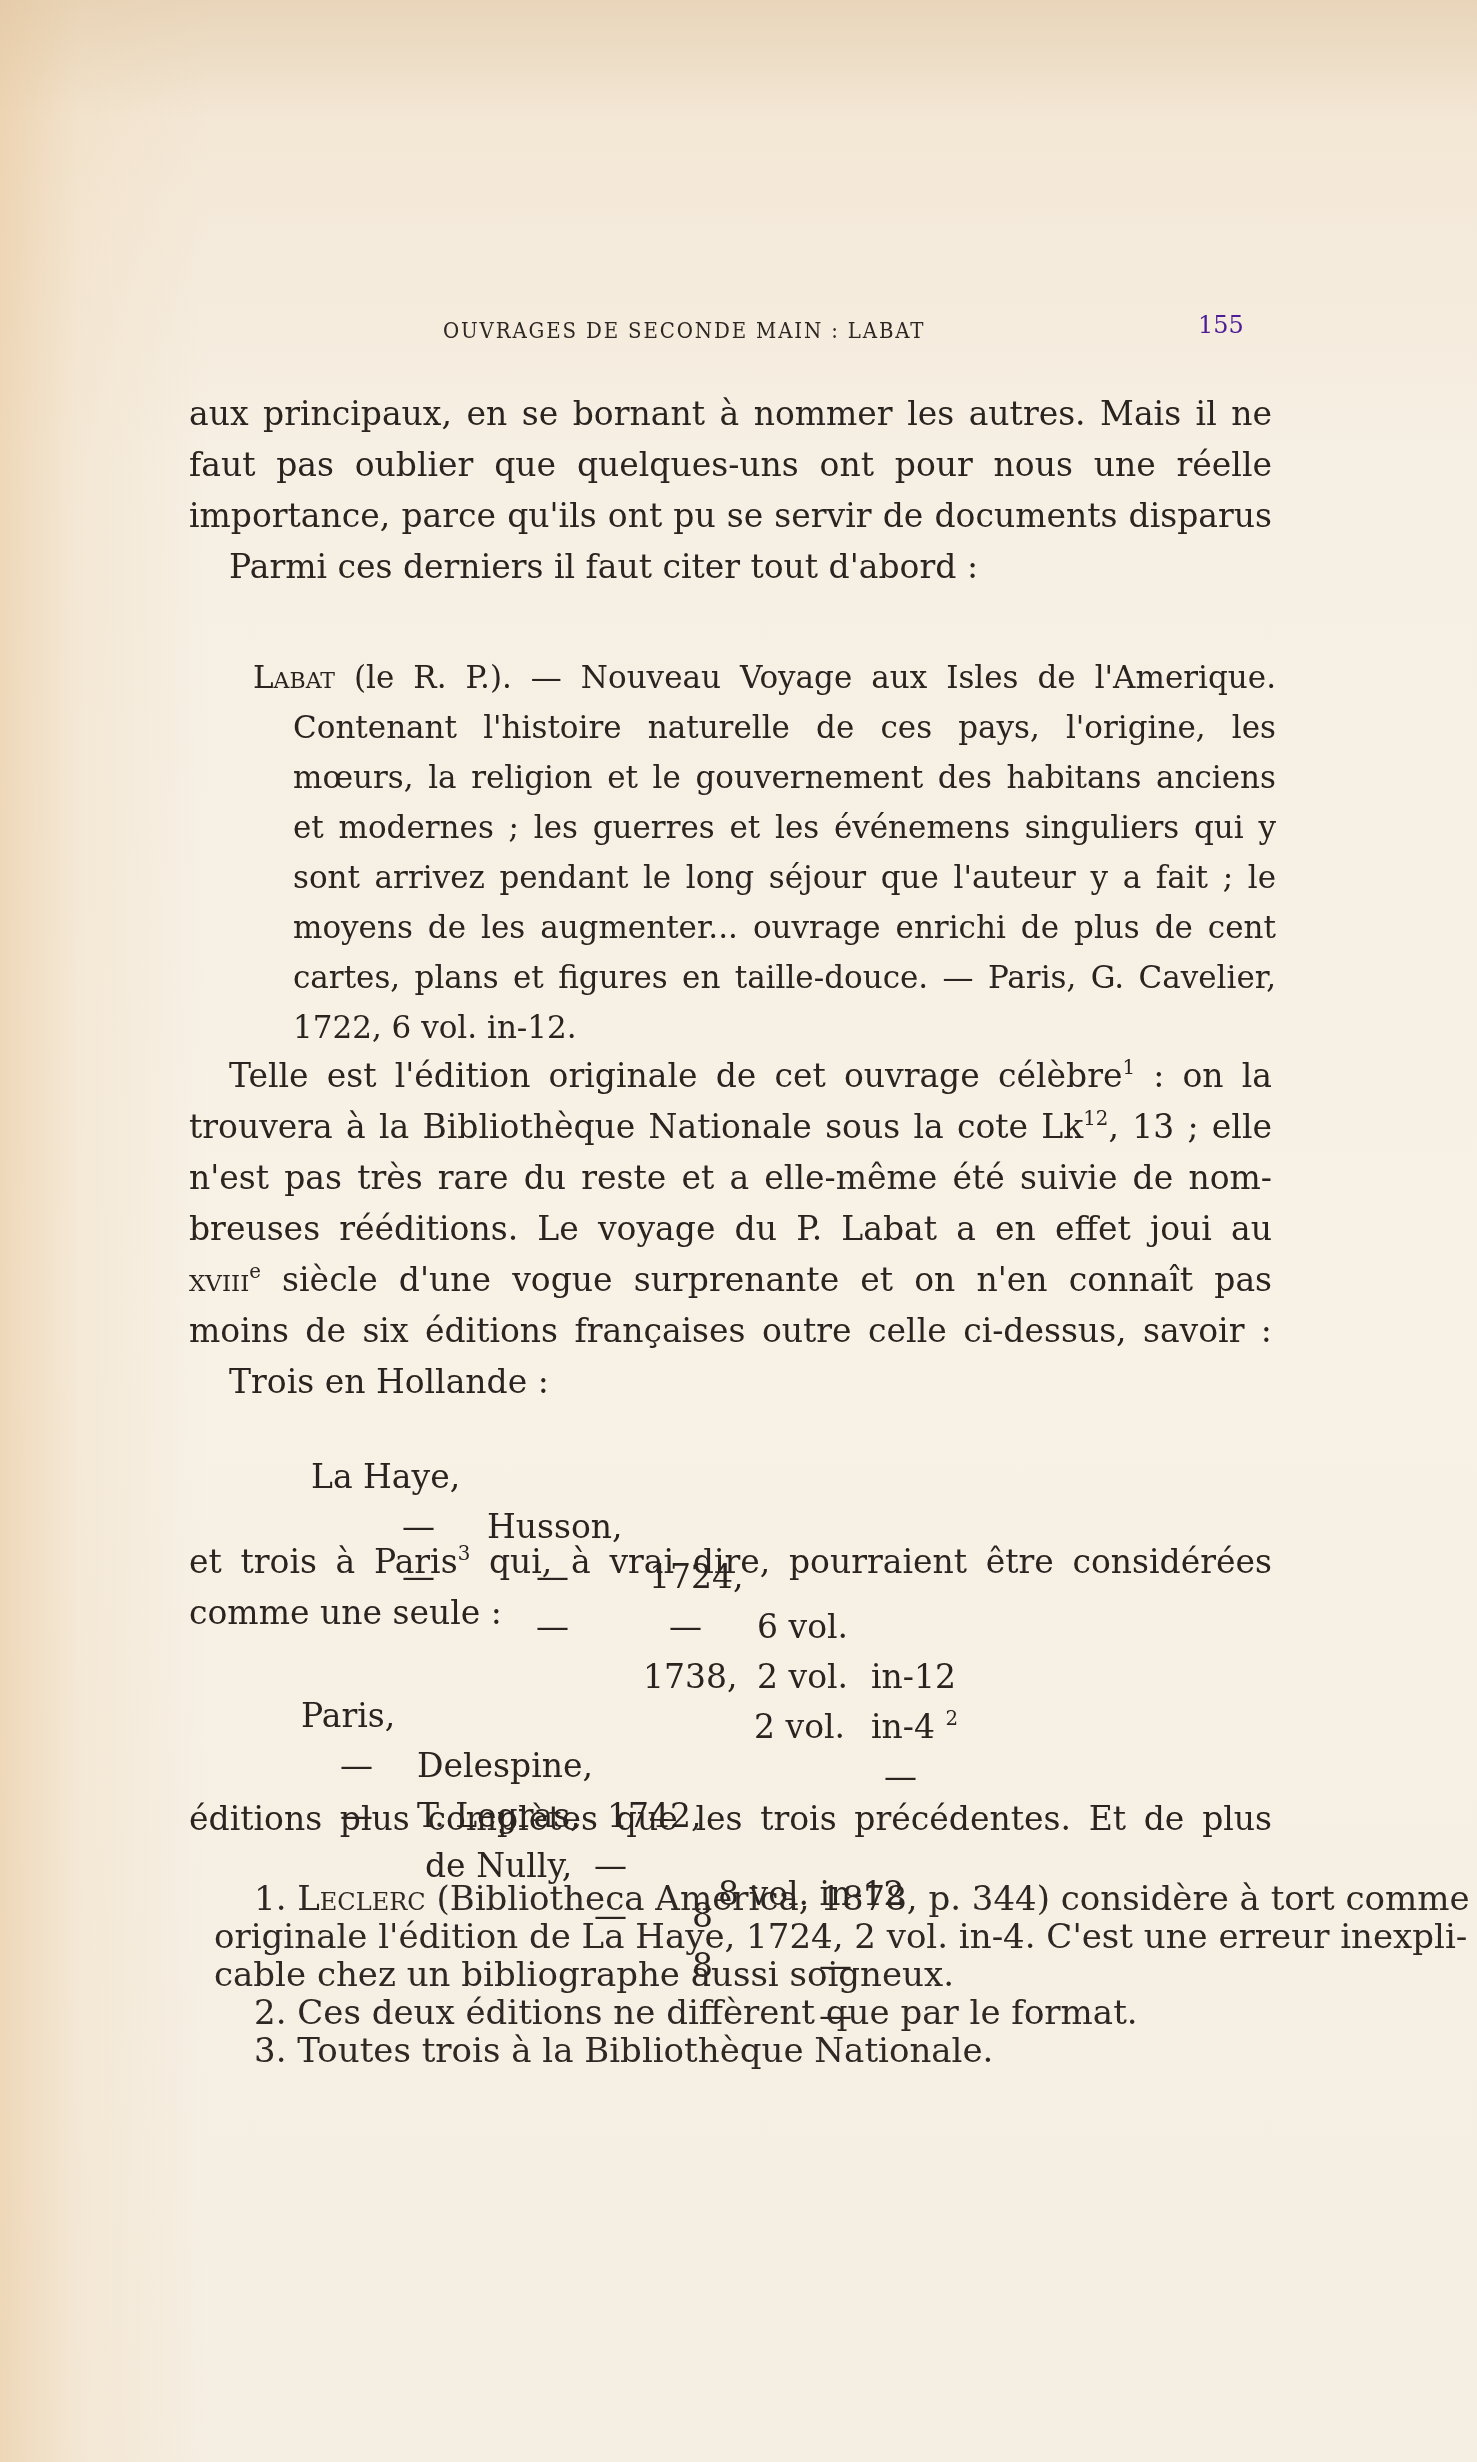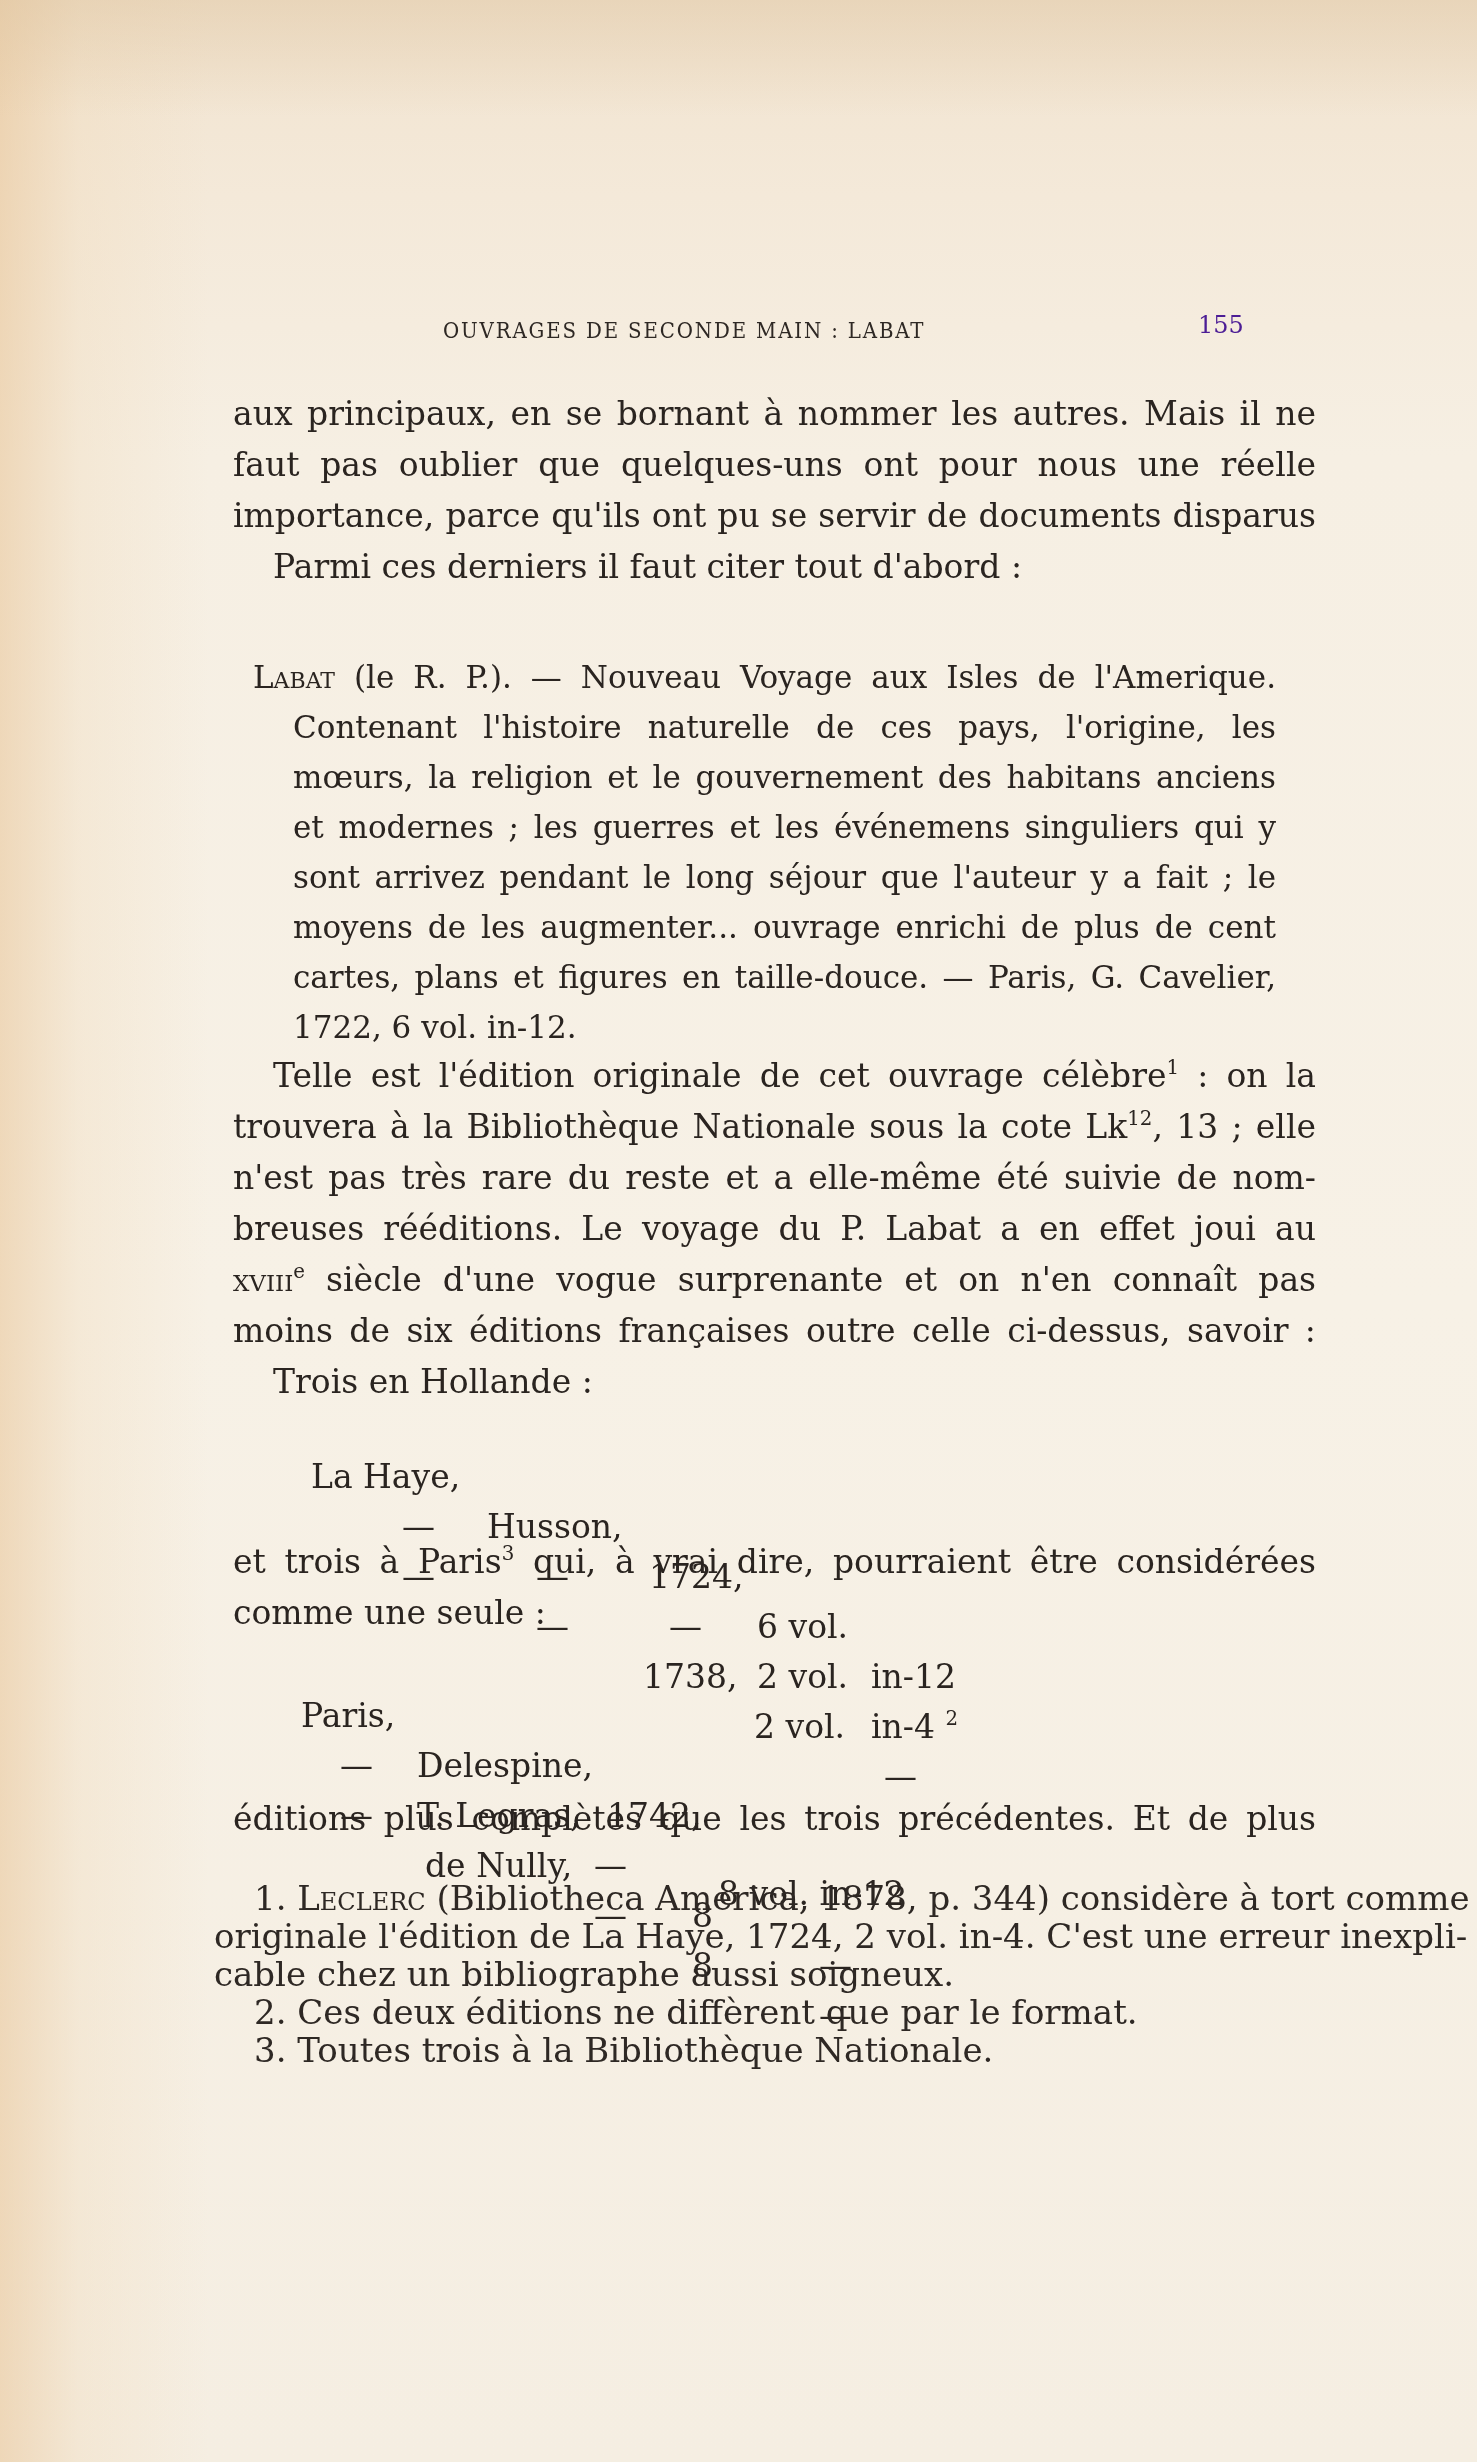--- a/index.html
+++ b/index.html
@@ -40,21 +40,20 @@
     color: #4c1d95;
   }
   .block {
     position: absolute;
     left: 189px;
     width: 1083px;
     font-size: 33px;
     line-height: 51px;
     text-align: justify;
     text-align-last: auto;
-    margin-left: 44px;
   }
   .line {
     display: block;
     white-space: nowrap;
     text-align: justify;
     text-align-last: justify;
   }
   .line.last { text-align-last: left; }
   .indent { padding-left: 40px; }
   .biblio {

